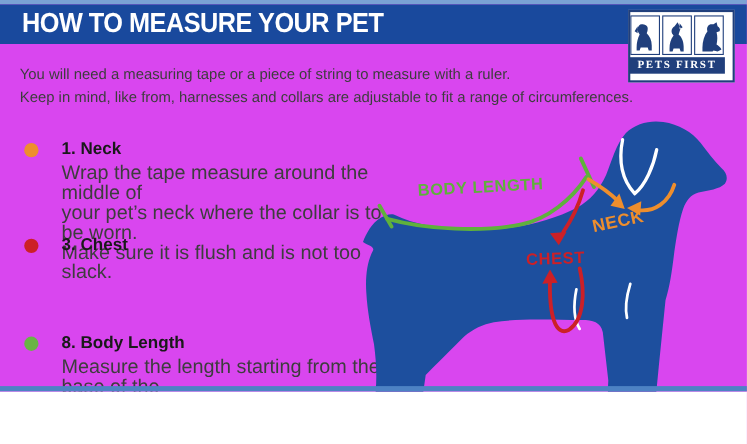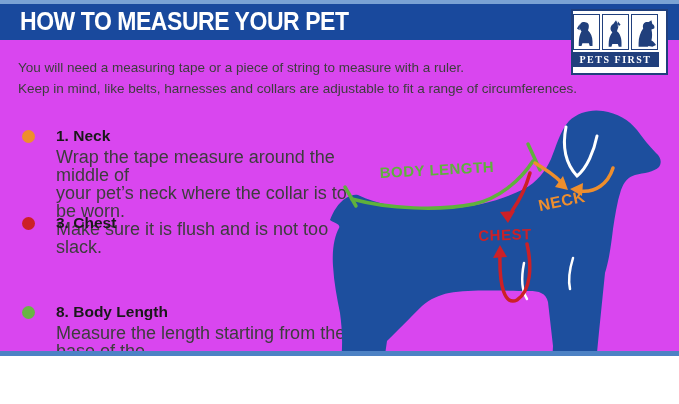--- a/index.html
+++ b/index.html
@@ -75,21 +75,21 @@
         <svg width="22" height="30" viewBox="0 0 24 32">
           <path fill="#203f7c" d="M16 3 L19 1 L20 5 C22 6 23 8 22 10 L19 11 C20 15 20 19 19 23 C21 24 23 26 24 28 L20 30 L16 29 L15 30 L5 30 L5 26 C5 20 7 14 10 10 C9 7 10 4 13 3 Z"></path>
         </svg>
       </div>
     </div>
     <div class="logo-band">PETS FIRST</div>
   </div>
 
   <div class="intro">
     <div>You will need a measuring tape or a piece of string to measure with a ruler.</div>
-    <div>Keep in mind, like belts, harnesses and collars are adjustable to fit a range of circumferences.</div>
+    <div>Keep in mind, like from, harnesses and collars are adjustable to fit a range of circumferences.</div>
   </div>
 
   <div class="section" style="top:127px">
     <span class="sec-bullet" style="background:#ee8e2d"></span>
     <div class="sec-text">
       <div class="sec-title">1. Neck</div>
       <div class="sec-body">Wrap the tape measure around the middle of
 your pet’s neck where the collar is to be worn.
 Make sure it is flush and is not too slack.</div>
     </div>

